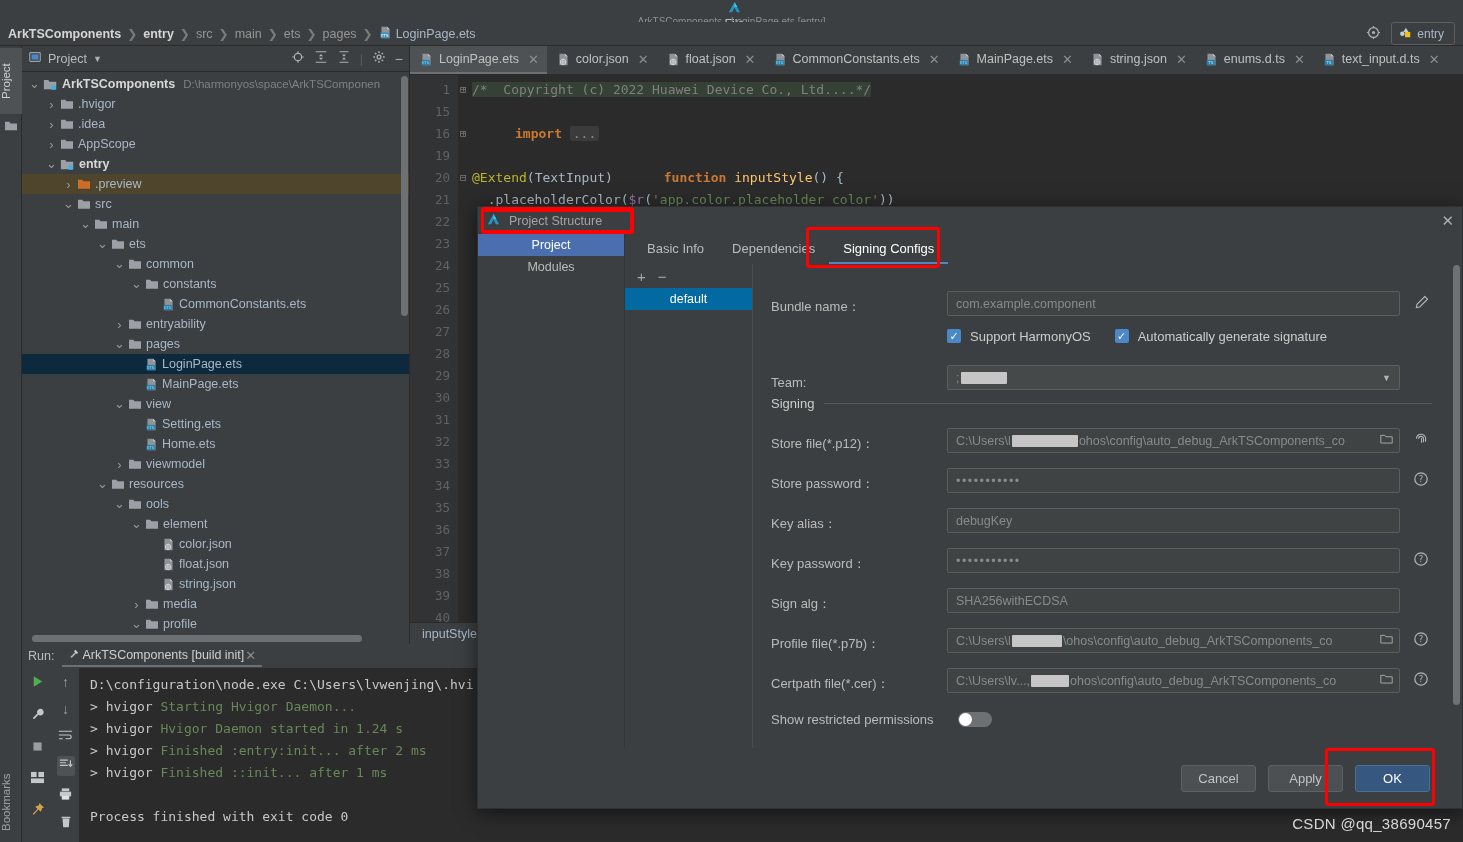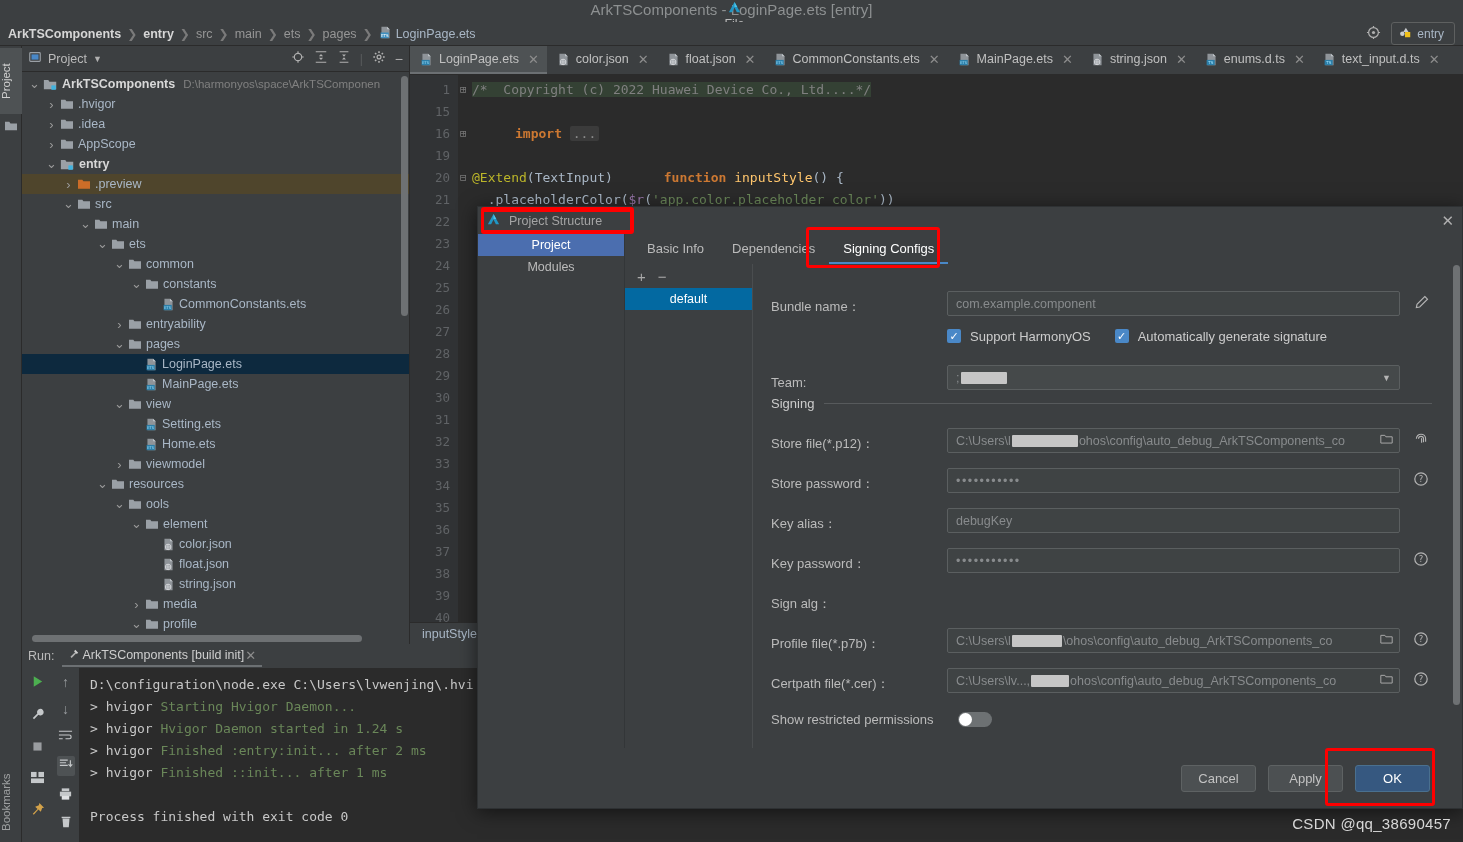--- a/index.html
+++ b/index.html
@@ -8,22 +8,22 @@
     background: #3c3f41;
     font-family: "Liberation Sans", sans-serif;
     font-size: 12px;
     color: #bbbbbb;
     overflow: hidden;
   }
   #app { position: relative; width: 1463px; height: 842px; }
 
   
   .titlebar {
-    position: absolute; left: 0; top: 0; width: 1463px; height: 18px;
-    background: #3c3f41; color: #8d9091; font-size: 15px;
+    position: absolute; left: 0; top: 12px; width: 1463px; height: 18px;
+    background: #3c3f41; color: #8d9091; font-size: 10px;
     display: flex; align-items: center; justify-content: center;
   }
 
   
   .menubar {
     position: absolute; left: 0; top: 0; width: 1463px; height: 22px;
     display: flex; align-items: center; padding-left: 6px; gap: 0px; flex-direction: column;
   }
   .ide-logo { width: 22px; height: 18px; display: flex; align-items: center; justify-content: center; }
   .menu-item {
@@ -1050,20 +1050,26 @@
                   <svg width="16" height="16" viewBox="0 0 16 16">
                       <circle cx="8" cy="8" r="6.2" fill="none" stroke="#b4b4b4" stroke-width="1.2"></circle>
                       <text x="8" y="11.4" font-size="8.5" fill="#b4b4b4" text-anchor="middle" font-family="DejaVu Sans">?</text>
                     </svg>
                 </span>
               </div>
             </div>
 
             <div class="frow">
               <div class="flabel">Sign alg：</div>
+              <div class="fctrl">
+                <div class="finput readonly">
+                  <span>SHA256withECDSA</span>
+                </div>
+                <span class="aside-ico"></span>
+              </div>
             </div>
 
             <div class="frow">
               <div class="flabel">Profile file(*.p7b)：</div>
               <div class="fctrl">
                 <div class="finput readonly">
                   <span>C:\Users\l</span>
                   <span class="redact" style="width:50px;margin:0 1px"></span>
                   <span>\ohos\config\auto_debug_ArkTSComponents_co</span>
                   <span class="fbtn-ico">

